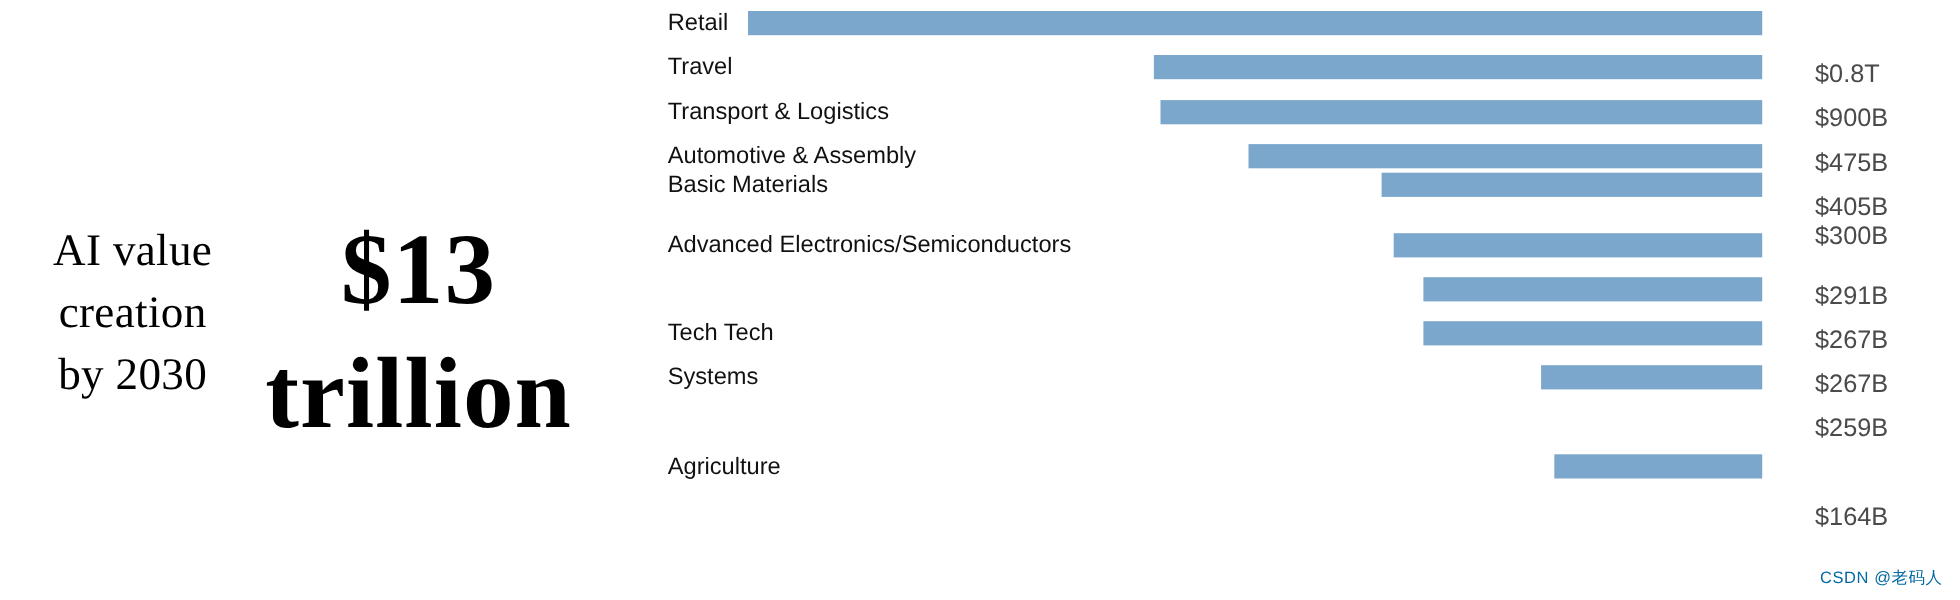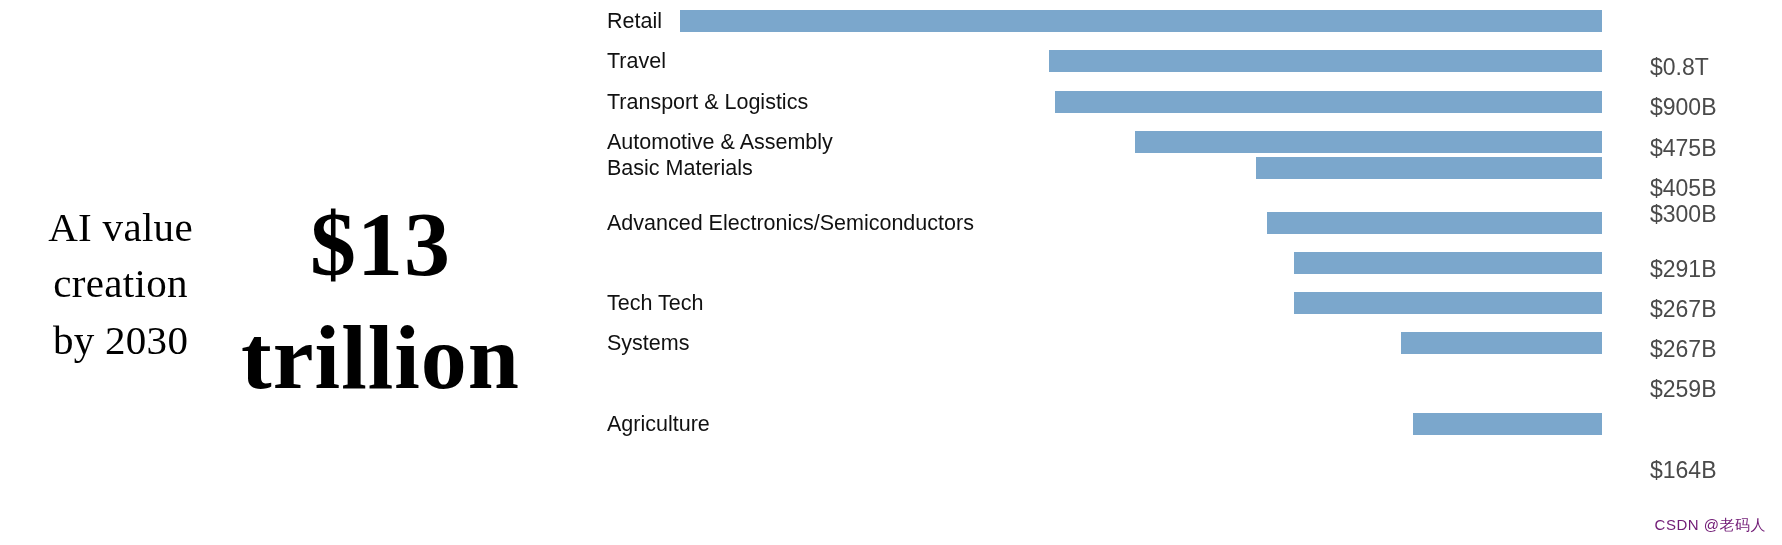--- a/index.html
+++ b/index.html
@@ -113,21 +113,21 @@
     font-family: "Liberation Sans", sans-serif;
     margin-top: 46px;
   }
 
   
   #watermark {
     position: absolute;
     right: 16px;
     bottom: 10px;
     font-size: 15px;
-    color: #701a75;
+    color: #0369a1;
     font-family: "Liberation Sans", sans-serif;
     letter-spacing: 0.5px;
     white-space: nowrap;
   }
 </style>
 </head>
 <body>
 
 <div id="page">
 

